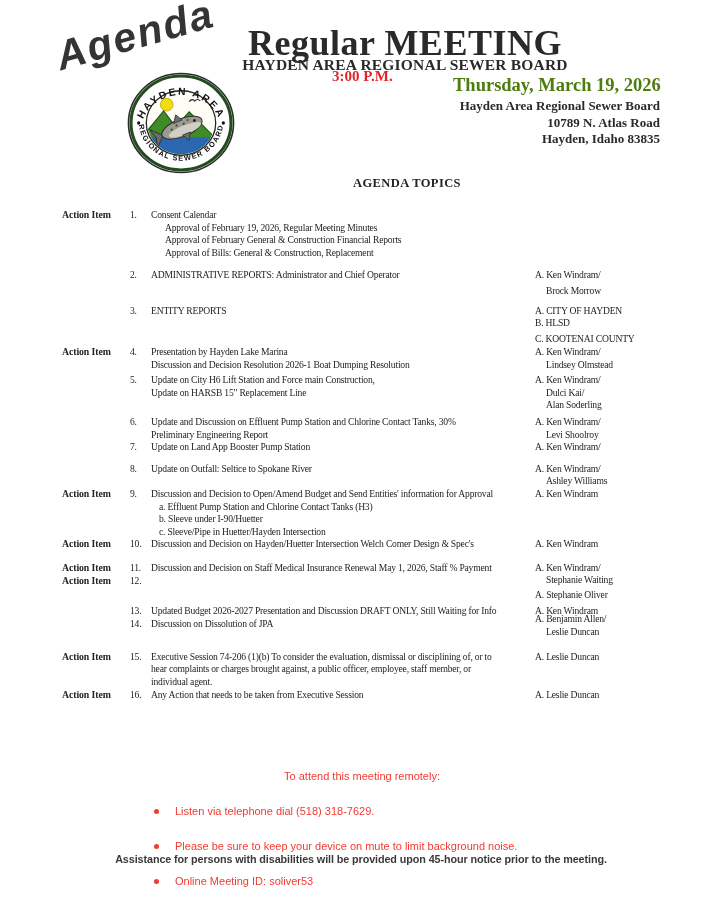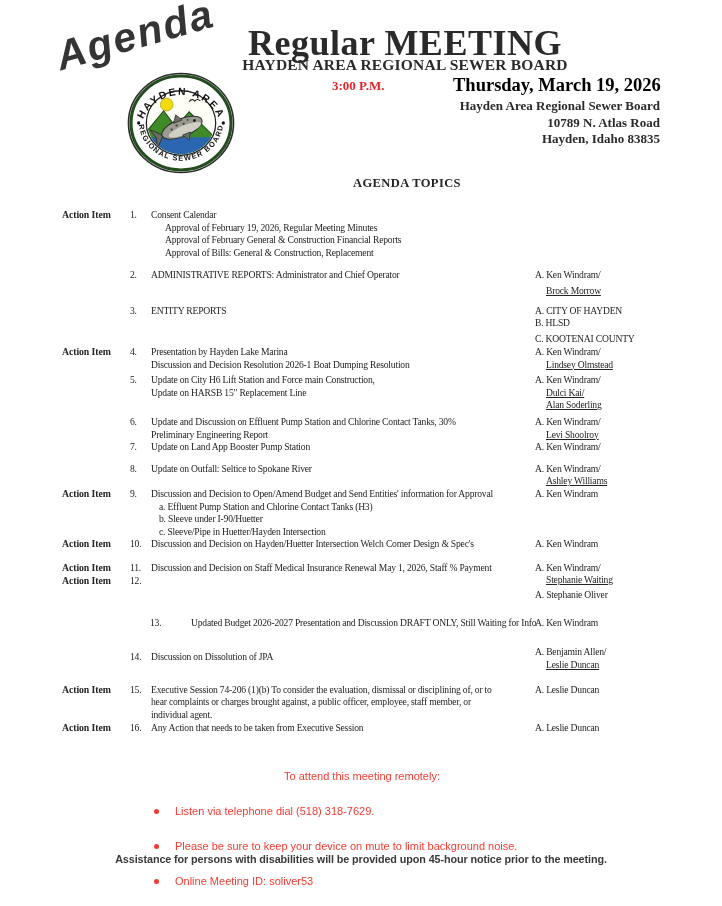--- a/index.html
+++ b/index.html
@@ -18,58 +18,58 @@
   }
   .logo { position:absolute; left:126px; top:72px; width:110px; height:102px; }
   .title-main {
     position:absolute; left:155px; top:22px; width:500px; text-align:center;
     font-size:36px; font-weight:bold; letter-spacing:0.5px; color:#2a2a2a;
   }
   .title-org {
     position:absolute; left:155px; top:56px; width:500px; text-align:center;
     font-size:15.5px; font-weight:bold; color:#2a2a2a; letter-spacing:0.2px;
   }
-  .meet-time { position:absolute; left:332px; top:78px; font-size:13px; font-weight:bold; color:#e2262b; white-space:nowrap; }
-  .meet-date { position:absolute; left:453px; top:75px; font-size:18.5px; font-weight:bold; color:#000000; white-space:nowrap; }
+  .meet-time { position:absolute; left:332px; top:68px; font-size:15px; font-weight:bold; color:#e2262b; white-space:nowrap; }
+  .meet-date { position:absolute; left:453px; top:75px; font-size:18.5px; font-weight:bold; color:#4d7c0f; white-space:nowrap; }
   .address { position:absolute; right:62px; top:98px; text-align:right; font-size:13px; font-weight:bold; line-height:16.5px; color:#2a2a2a; }
   .topics-heading {
     position:absolute; left:150px; top:176px; width:514px; text-align:center;
     font-size:12.5px; font-weight:bold; letter-spacing:0.4px; color:#242424;
   }
   
   .list {
     position:absolute; left:62px; top:209px; width:652px;
     font-size:9.6px; letter-spacing:-0.2px; line-height:12.5px; color:#242424;
   }
   .row { position:relative; display:flex; align-items:flex-start; }
   .col-action { flex:0 0 68px; width:68px; font-weight:bold; font-size:9.8px; letter-spacing:-0.1px; }
   .col-num { flex:0 0 21px; width:21px; }
   .col-text { flex:0 0 386px; width:386px; }
   .line { white-space:nowrap; }
   .ind14 { padding-left:14px; }
   .ind8 { padding-left:8px; }
   .col-pres { position:absolute; left:473px; top:0; width:178px; }
   .pline { white-space:nowrap; }
-  .p-ind { padding-left:11px;text-decoration:underline; }
+  .p-ind { padding-left:11px; }
   .pres-down { top:14px; }
   .pline.gap-above { margin-top:3px; }
   
   .r2  { margin-top:10px; }
   .r3  { margin-top:23px; }
   .r4  { margin-top:29px; }
   .r5  { margin-top:3px;  }
   .r6  { margin-top:17px; }
   .r7  { margin-top:0;    }
   .r8  { margin-top:9px;  }
   .r9  { margin-top:13px; }
   .r10 { margin-top:0;    }
   .r11 { margin-top:11px; }
   .r12 { margin-top:1px;  }
-  .r13 { margin-top:29px;gap:20px; }
-  .r14 { margin-top:22px; }
+  .r13 { margin-top:17px; }
+  .r14 { margin-top:1px; }
   .r15 { margin-top:20px; }
   .r16 { margin-top:1px;  }
   
   .remote {
     position:absolute; left:62px; top:770px; width:600px;
     font-family:"Liberation Sans", sans-serif; font-size:11px; color:#f23b32;
   }
   .remote-heading { text-align:center; margin-bottom:5px; }
   .remote ul { margin:0; padding:0; list-style:none; }
   .remote li { position:relative; padding-left:113px; margin-top:23px; white-space:nowrap; }

